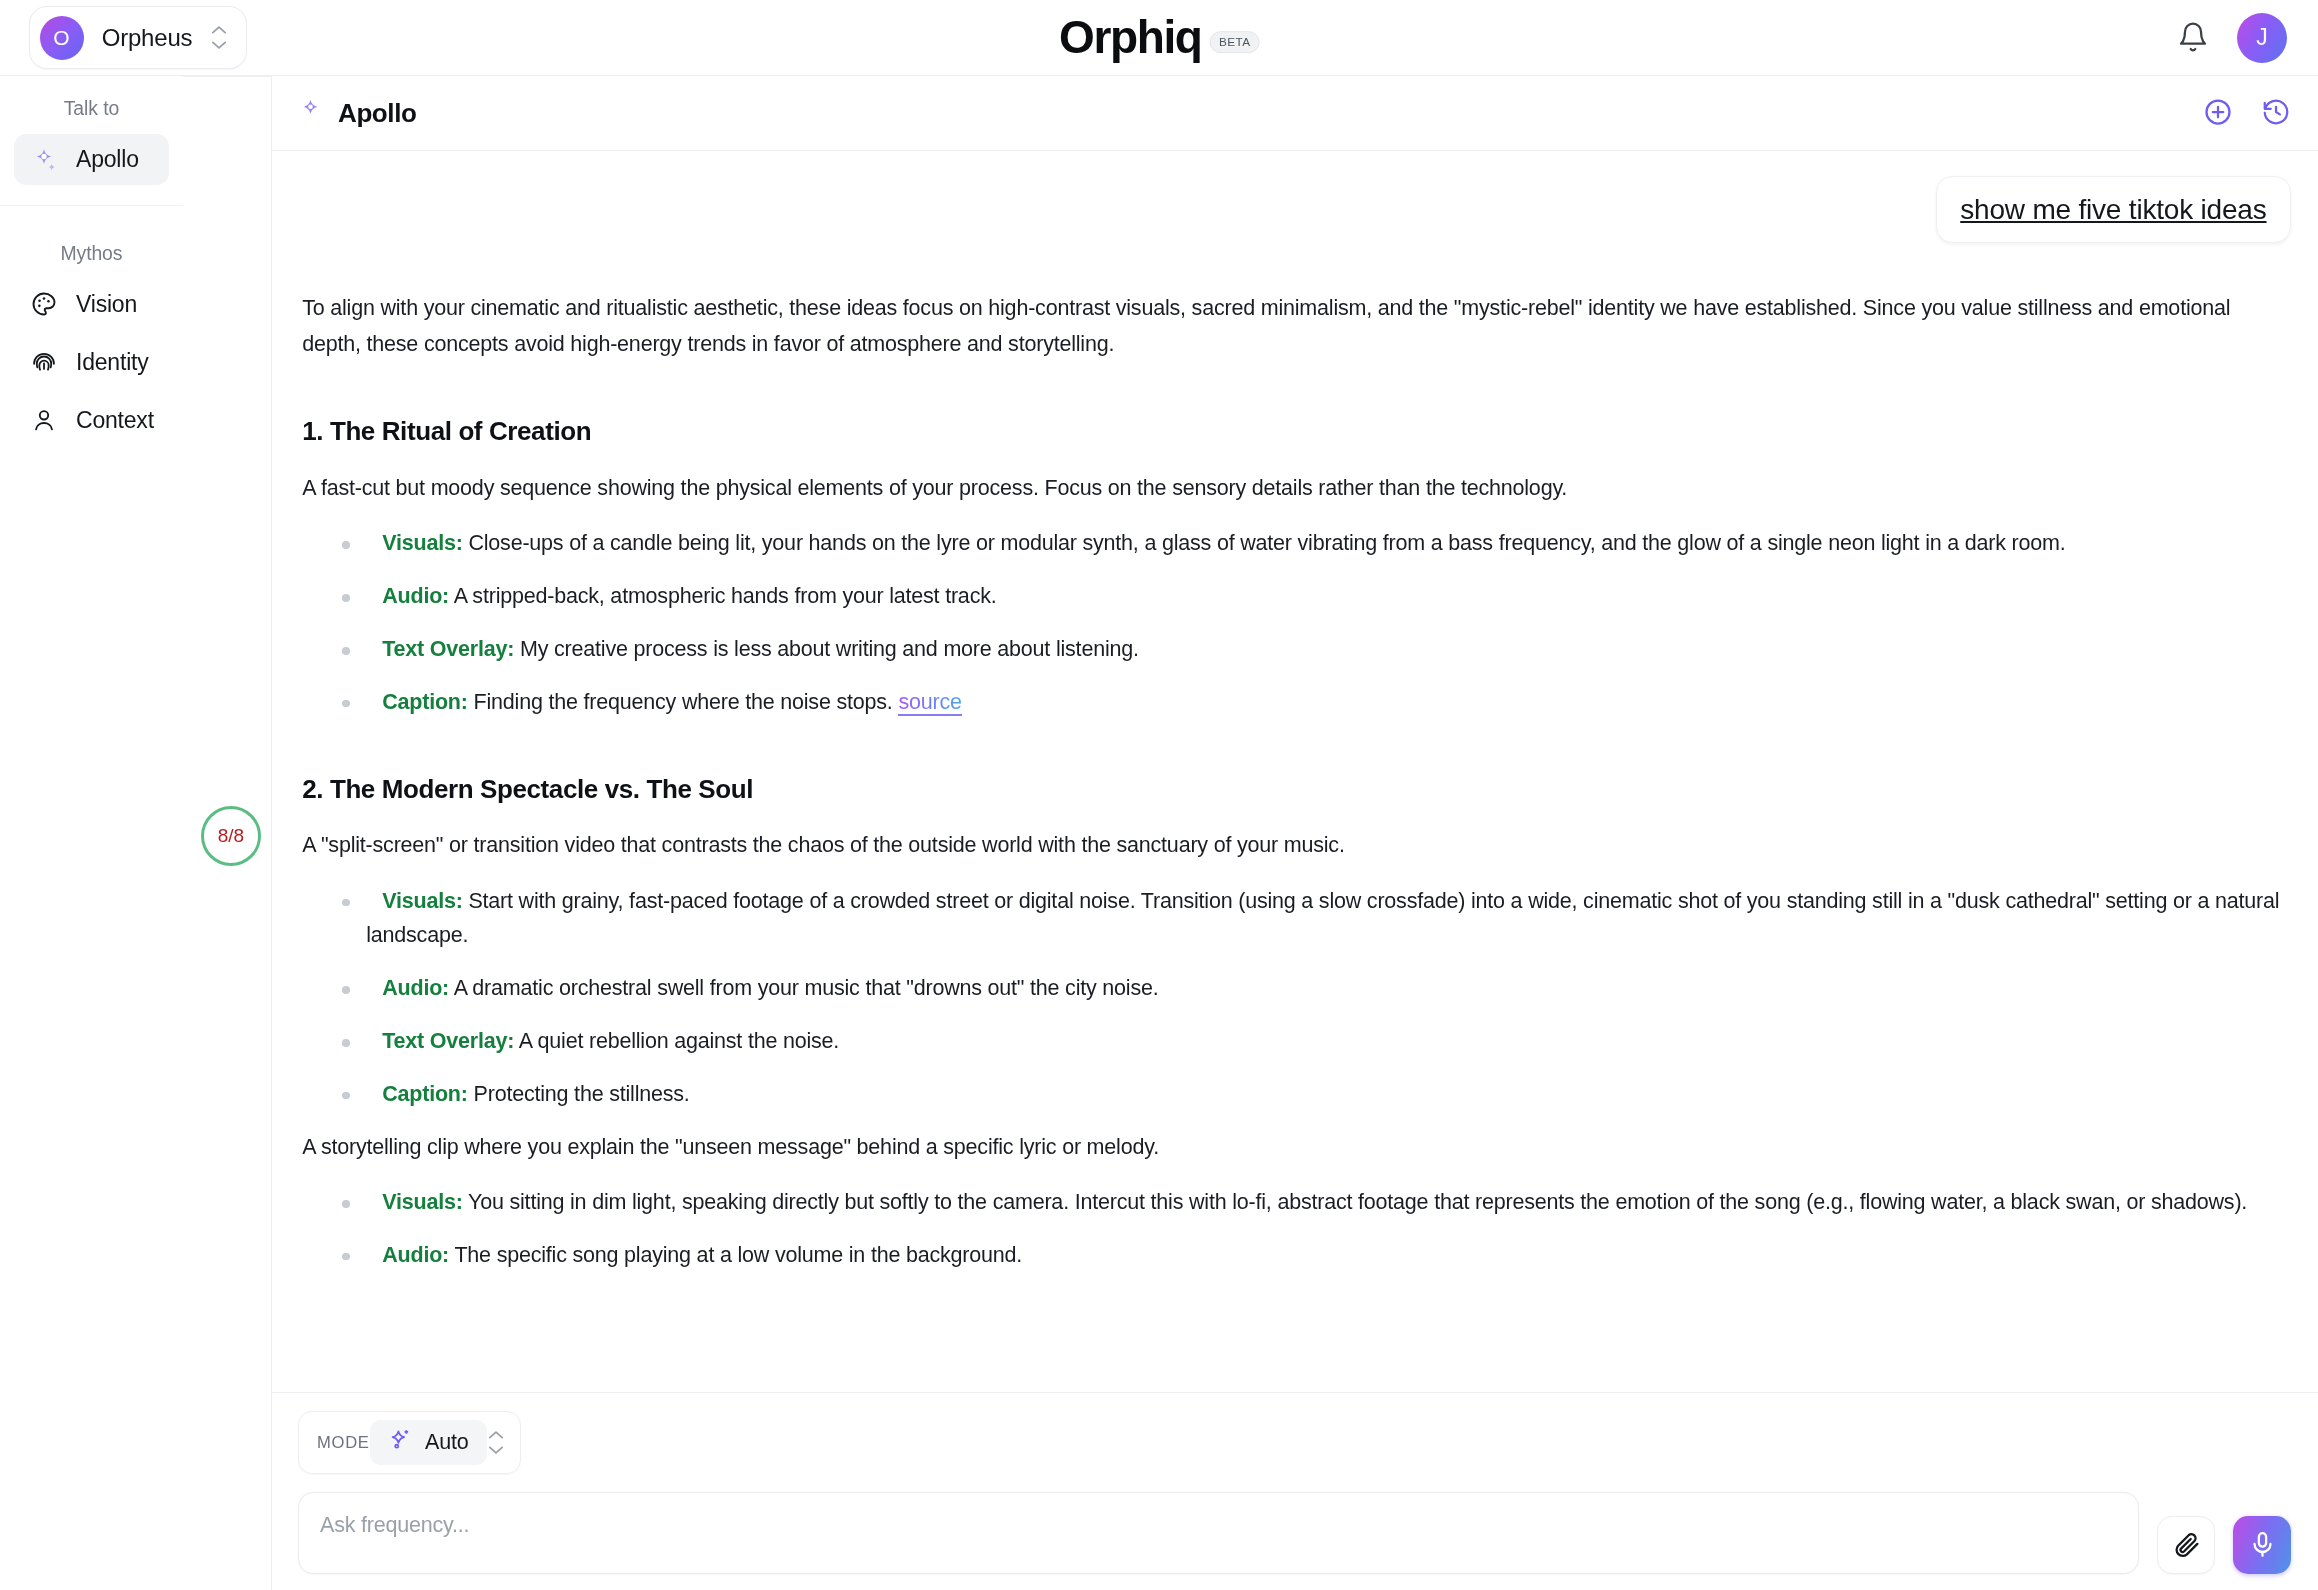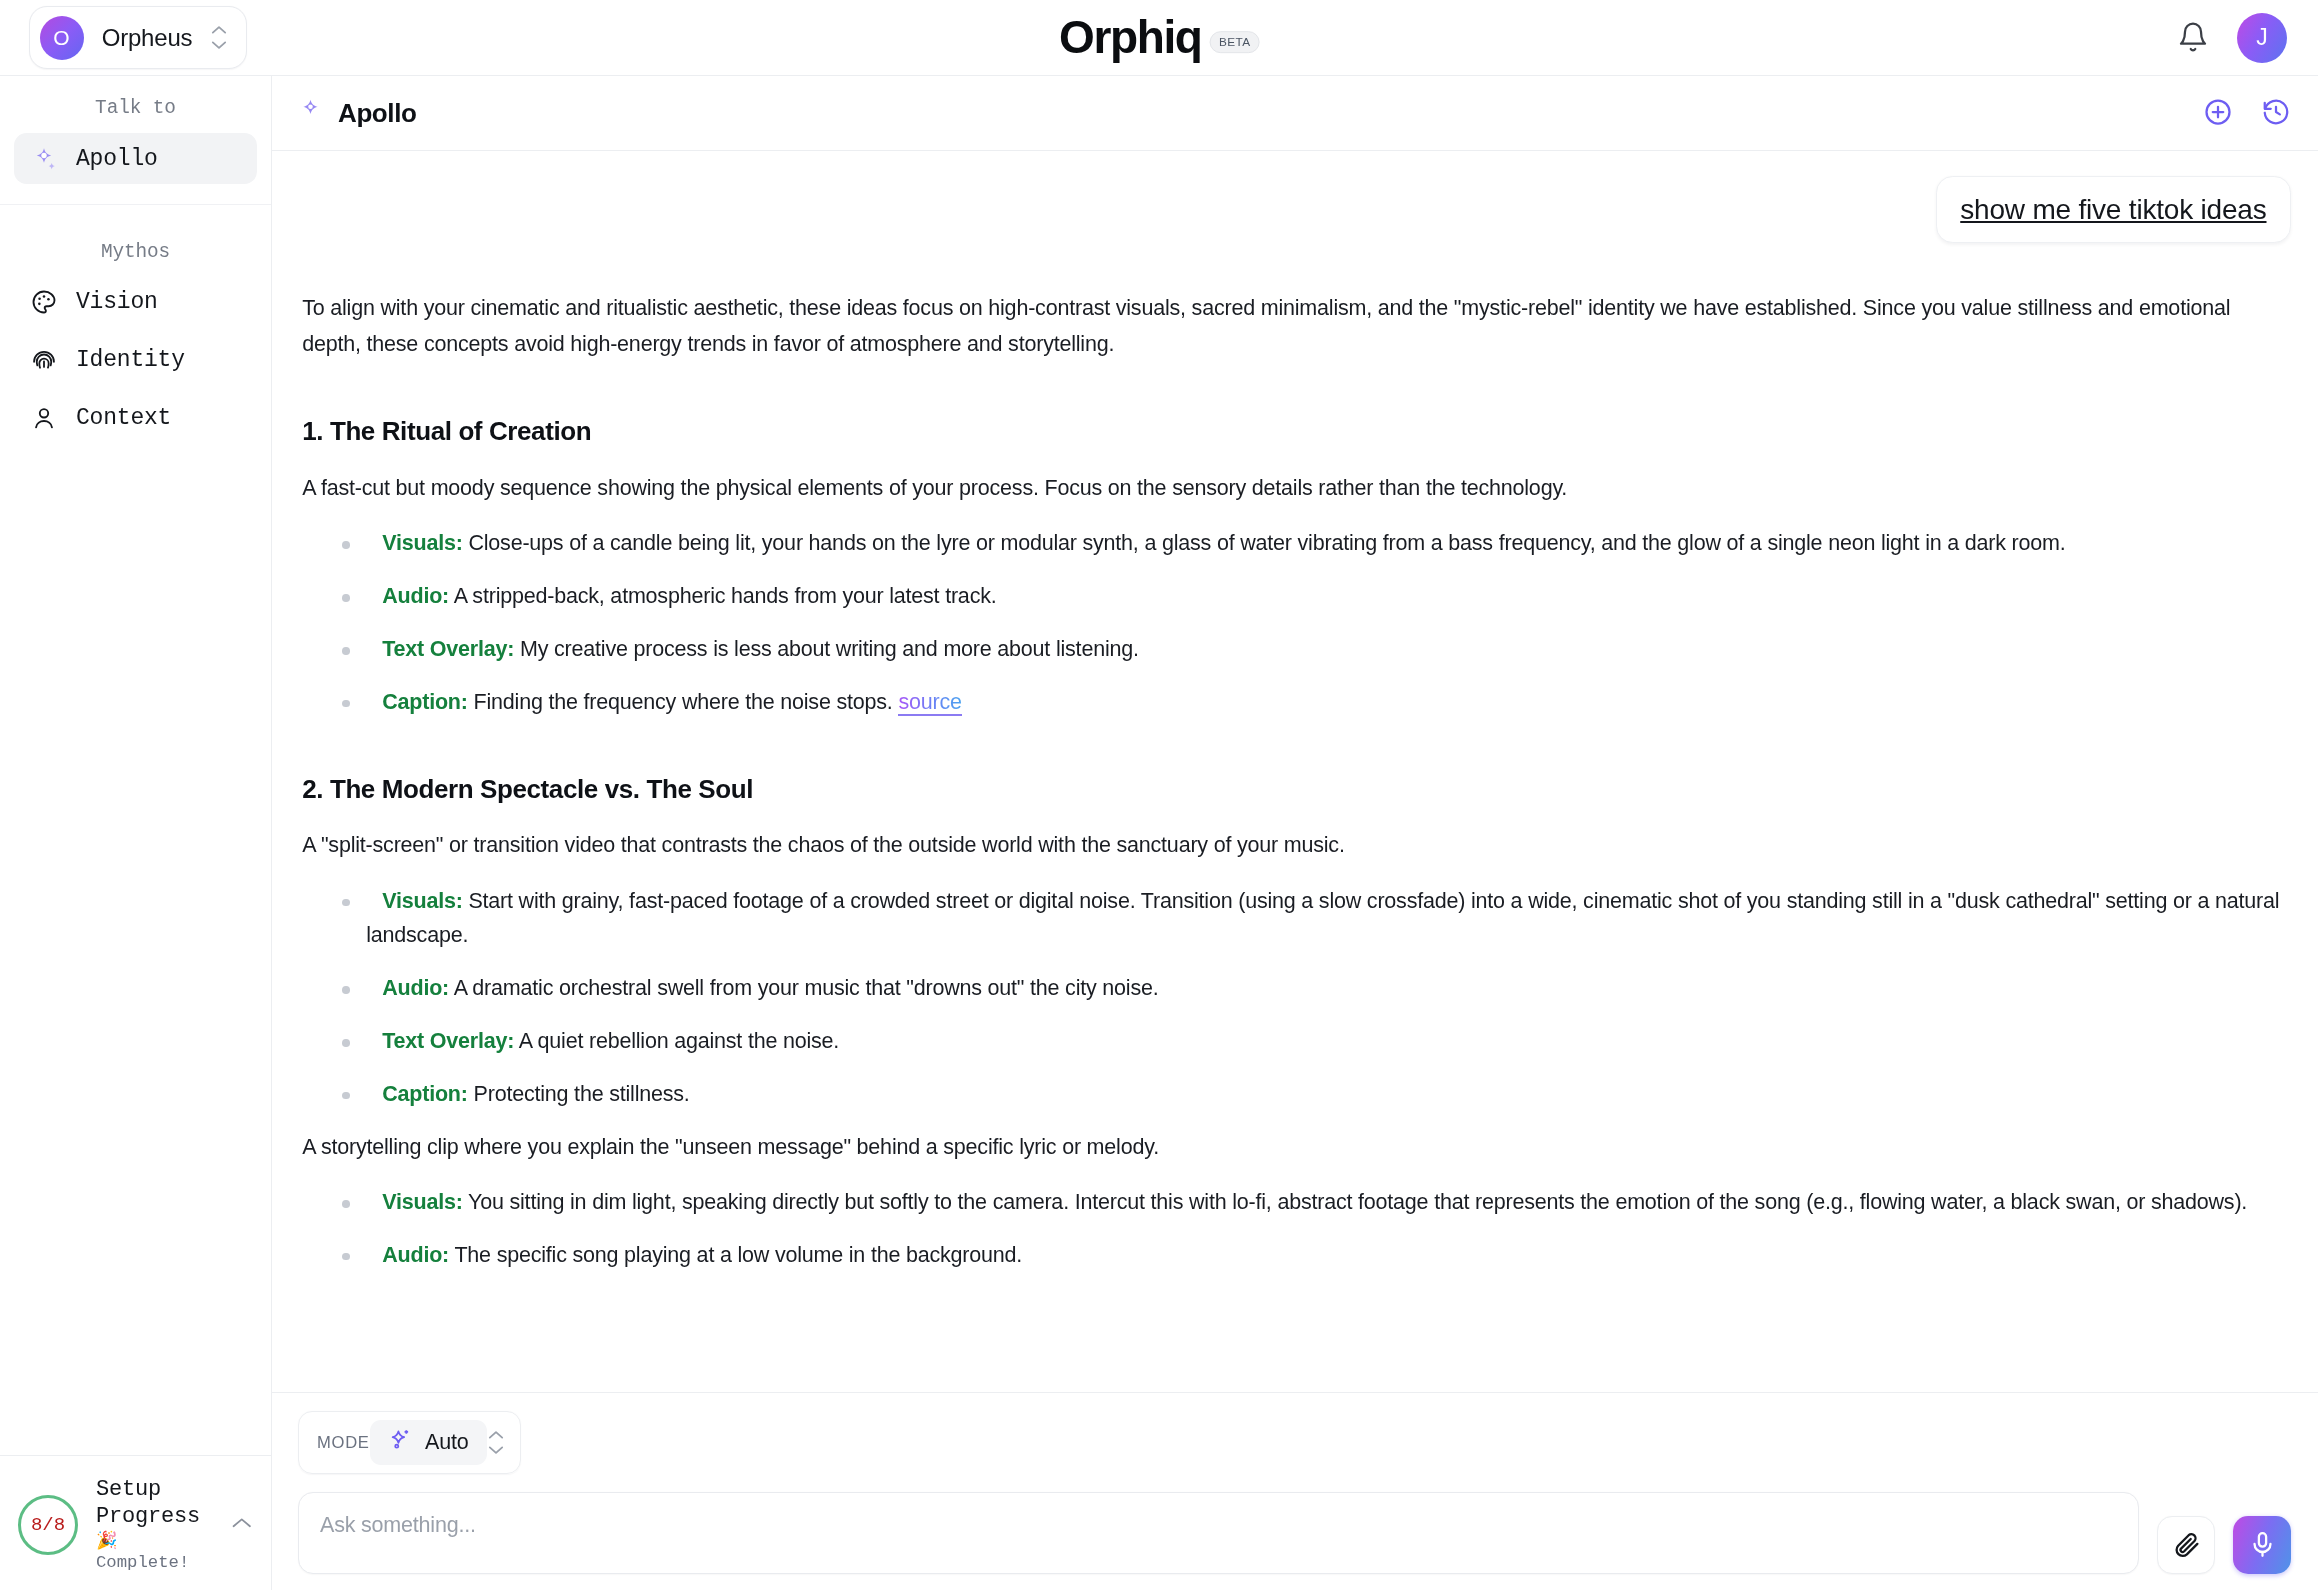--- a/index.html
+++ b/index.html
@@ -59,21 +59,21 @@
   }
 
   
   .body { flex: 1; display: flex; min-height: 0; }
 
   
   .sidebar {
     width: 272px; min-width: 272px;
     border-right: 1.4px solid #eceef1;
     background: #fff;
-    display: flex; flex-direction: column; font-family: Liberation Mono, monospace;
+    display: flex; flex-direction: row;
   }
   .side-scroll { flex: 1; }
   .side-group { padding: 0 0 12.5px 0; }
   .side-group + .side-group { border-top: 1.4px solid #f0f1f4; padding-top: 15px; }
   .side-label {
     text-align: center; font-size: 19.4px; color: #767c87;
     padding: 21px 0 14px 0; letter-spacing: -0.1px;
   }
   .side-item {
     display: flex; align-items: center; gap: 18px;
@@ -368,21 +368,21 @@
             <svg width="18" height="11" viewBox="0 0 26 16">
                 <path d="M4 11 L13 3 L22 11" fill="none" stroke="currentColor" stroke-width="2.6" stroke-linecap="round" stroke-linejoin="round"></path>
               </svg>
             <svg width="18" height="11" viewBox="0 0 26 16">
                 <path d="M4 5 L13 13 L22 5" fill="none" stroke="currentColor" stroke-width="2.6" stroke-linecap="round" stroke-linejoin="round"></path>
               </svg>
           </span>
         </div>
 
         <div class="input-row">
-          <div class="input-box">Ask something...</div>
+          <div class="input-box">Ask frequency...</div>
           <div class="icon-btn">
             <span>
               <svg width="29" height="29" viewBox="0 0 24 24" fill="none" stroke="#14171c" stroke-width="1.9" stroke-linecap="round" stroke-linejoin="round">
                 <path d="M21 11.5 12.3 20.2a5.1 5.1 0 0 1-7.2-7.2l8.7-8.7a3.4 3.4 0 0 1 4.8 4.8l-8.7 8.7a1.7 1.7 0 0 1-2.4-2.4l8-8"></path>
               </svg>
             </span>
           </div>
           <div class="mic-btn">
             <span>
               <svg width="29" height="29" viewBox="0 0 24 24" fill="none" stroke="#ffffff" stroke-width="1.9" stroke-linecap="round" stroke-linejoin="round">

